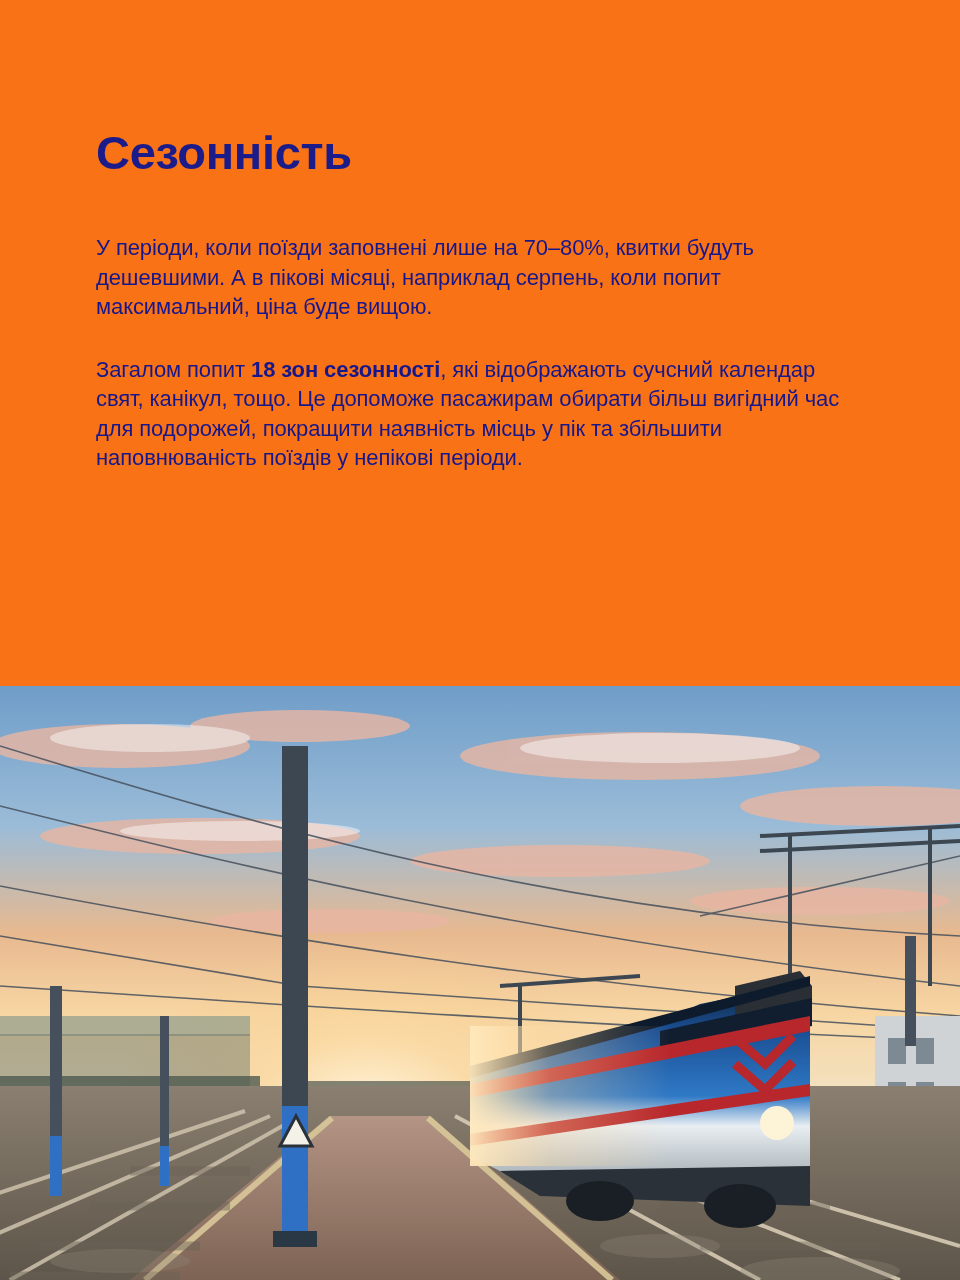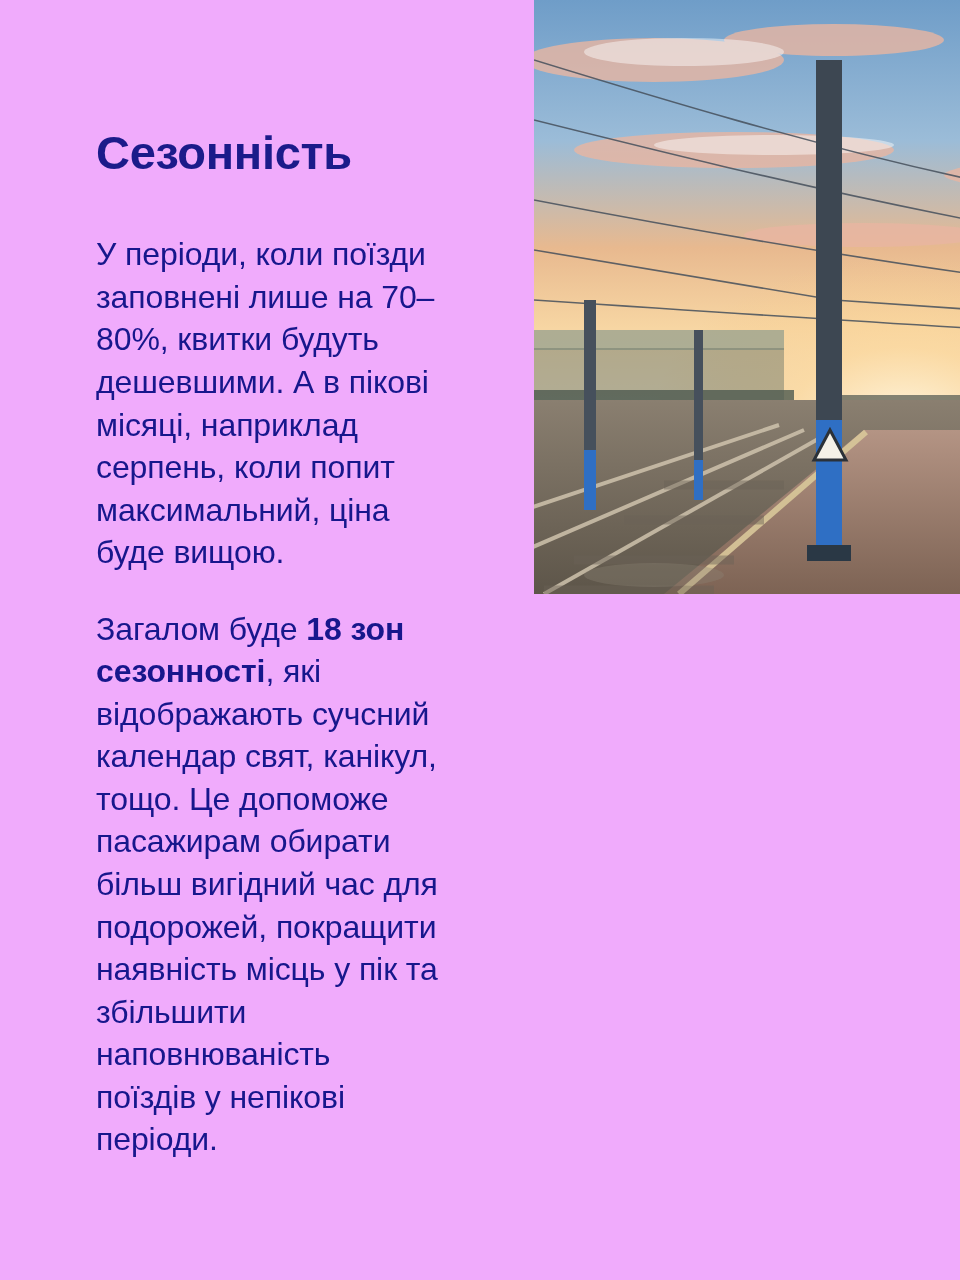--- a/index.html
+++ b/index.html
@@ -10,38 +10,39 @@
     width: 960px;
     height: 1280px;
     background: #f7f6f4;
     font-family: "Liberation Sans", sans-serif;
     overflow: hidden;
   }
   .slide {
     position: relative;
     width: 960px;
     height: 1280px;
-    background: #f0abfc;
+    background: #f97316;
     display: flex;
+    flex-direction: column;
   }
   .text-block {
     padding: 128px 96px 0 96px;
     box-sizing: border-box;
     height: 686px;
   }
   .title {
     font-size: 47px;
     font-weight: bold;
     color: #1b1b8a;
     letter-spacing: -0.3px;
     margin: 0 0 56px 0;
     line-height: 1.05;
   }
   .para {
-    font-size: 32px;
+    font-size: 22px;
     line-height: 1.33;
     color: #17178c;
     margin: 0 0 34px 0;
     max-width: 770px;
     letter-spacing: -0.1px;
   }
   .para:last-child {
     margin-bottom: 0;
   }
   .para b {
@@ -66,21 +67,21 @@
 <div class="slide">
 
   <div class="text-block">
     <h1 class="title">Сезонність</h1>
 
     <p class="para">
       <span>У періоди, коли поїзди заповнені лише на 70–80%, квитки будуть дешевшими. А в пікові місяці, наприклад серпень, коли попит максимальний, ціна буде вищою.</span>
     </p>
 
     <p class="para">
-      <span>Загалом буде </span><b>18 зон сезонності</b><span>, які відображають сучсний календар свят, канікул, тощо. Це допоможе пасажирам обирати більш вигідний час для подорожей, покращити наявність місць у пік та збільшити наповнюваність поїздів у непікові періоди.</span>
+      <span>Загалом попит </span><b>18 зон сезонності</b><span>, які відображають сучсний календар свят, канікул, тощо. Це допоможе пасажирам обирати більш вигідний час для подорожей, покращити наявність місць у пік та збільшити наповнюваність поїздів у непікові періоди.</span>
     </p>
   </div>
 
   <div class="photo">
     <svg viewBox="0 0 960 594" preserveAspectRatio="none">
       <defs>
         <linearGradient id="sky" x1="0" y1="0" x2="0" y2="1">
           <stop offset="0%" stop-color="#6f9dc8"></stop>
           <stop offset="35%" stop-color="#9bbcd8"></stop>
           <stop offset="62%" stop-color="#e8b98f"></stop>

